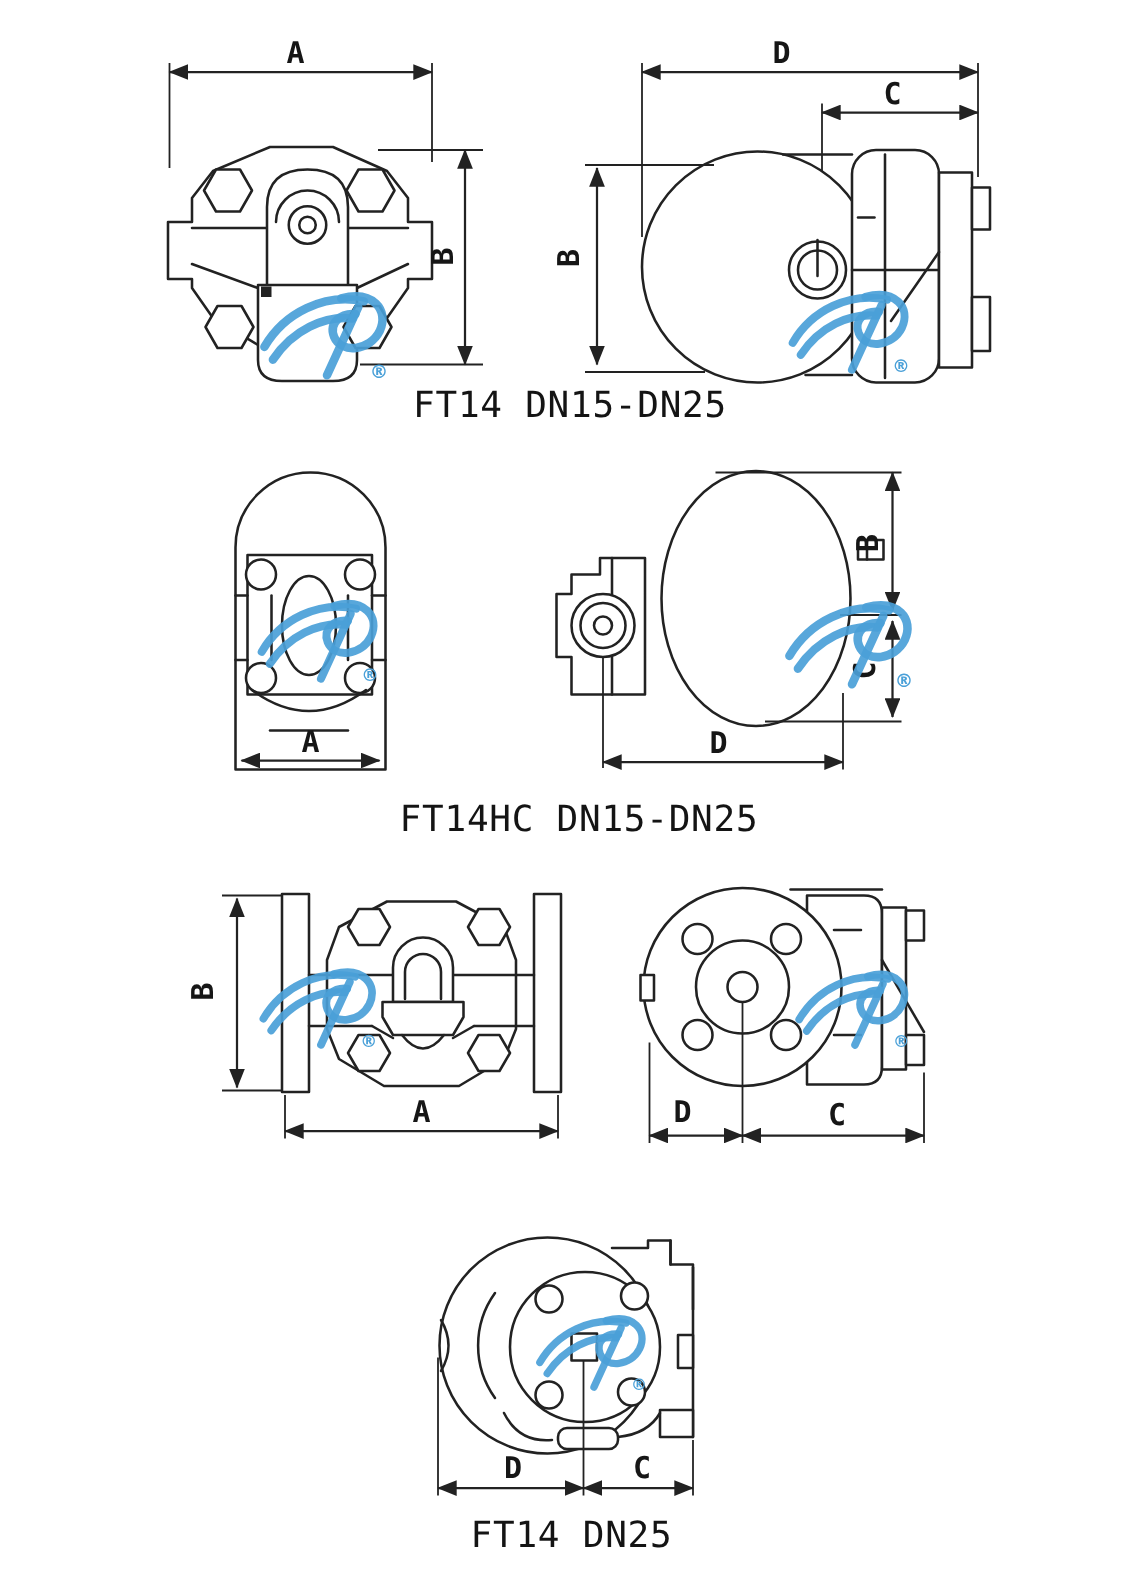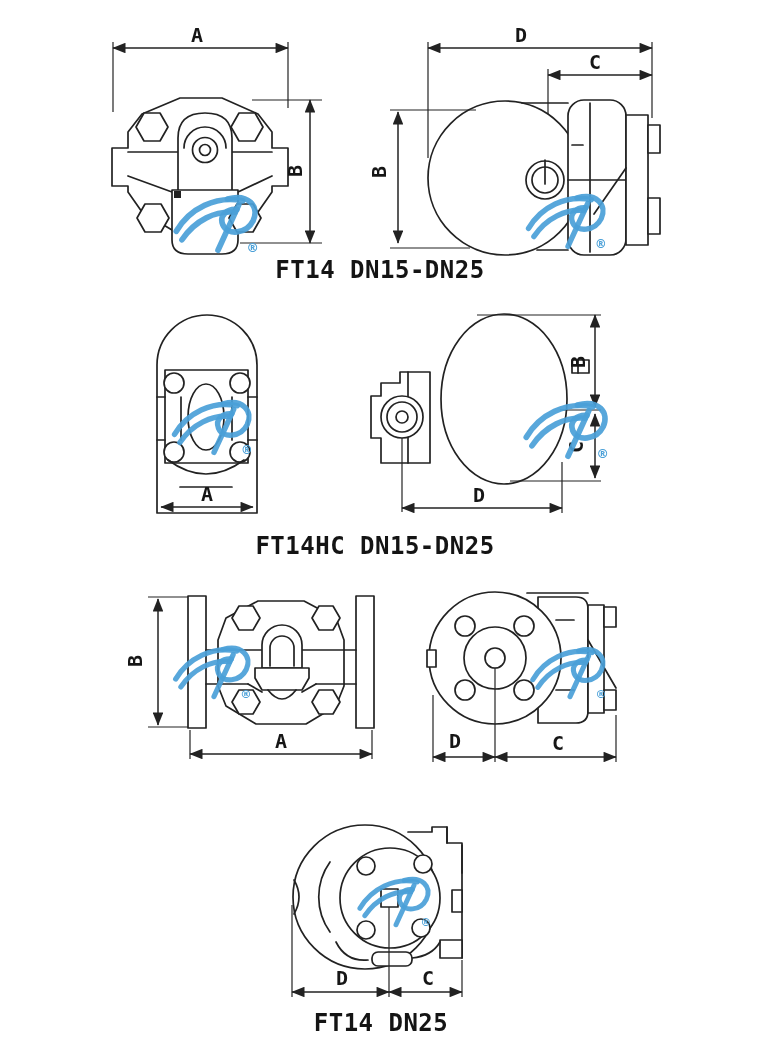--- a/index.html
+++ b/index.html
@@ -4,21 +4,21 @@
 <style>
   html,body{margin:0;padding:0;background:#fff;}
   #canvas{position:relative;width:760px;height:1059px;background:#ffffff;overflow:hidden;
           font-family:"DejaVu Sans Mono",monospace;}
   svg.drawing{position:absolute;overflow:visible;}
   .ln  {fill:none;stroke:#222;stroke-width:1.7;stroke-linejoin:round;stroke-linecap:round;}
   .lnf {fill:#fff;stroke:#222;stroke-width:1.7;stroke-linejoin:round;stroke-linecap:round;}
   .dim {fill:none;stroke:#222;stroke-width:1.5;}
   .ext {fill:none;stroke:#222;stroke-width:1.2;}
   .dimtxt{font-family:"DejaVu Sans Mono",monospace;font-size:20px;font-weight:700;fill:#161616;}
-  .caption{position:absolute;transform:translateX(-50%);font-size:24px;font-weight:700;
+  .caption{position:absolute;transform:translateX(-50%);font-size:24px;font-weight:400;
            color:#141414;letter-spacing:.5px;white-space:pre;}
   .wm{stroke:#4aa0d8;fill:none;stroke-width:6;stroke-linecap:round;opacity:.92;}
   .wmreg{font-family:"DejaVu Sans",sans-serif;font-size:13px;fill:#4aa0d8;font-weight:700;}
 </style>
 </head>
 <body>
 
 <div id="canvas">
 
   <svg width="0" height="0" style="position:absolute">
@@ -143,21 +143,21 @@
     <text class="dimtxt" x="585" y="362" text-anchor="middle" transform="rotate(-90 585 362)">B</text>
     <text class="dimtxt" x="583" y="447" text-anchor="middle" transform="rotate(-90 583 447)">C</text>
 
     <line class="ext" x1="402" y1="438" x2="402" y2="512"></line>
     <line class="ext" x1="562" y1="462" x2="562" y2="513"></line>
     <line class="dim" x1="402" y1="508" x2="562" y2="508" marker-start="url(#arw)" marker-end="url(#arw)"></line>
     <text class="dimtxt" x="479" y="502" text-anchor="middle">D</text>
     <use href="#logo" x="520" y="386" width="96" height="74"></use>
   </svg>
 
-  <div class="caption" style="left:375px;top:532px">FT14HC DN15-DN25</div>
+  <div class="caption" style="left:386px;top:532px">FT14HC DN15-DN25</div>
 
   <svg class="drawing" style="left:125px;top:585px;width:255px;height:190px" viewBox="125 585 255 190">
 
     <line class="ext" x1="148" y1="597" x2="190" y2="597"></line>
     <line class="ext" x1="148" y1="727" x2="190" y2="727"></line>
     <line class="dim" x1="158" y1="599" x2="158" y2="725" marker-start="url(#arw)" marker-end="url(#arw)"></line>
     <text class="dimtxt" x="142" y="661" text-anchor="middle" transform="rotate(-90 142 661)">B</text>
 
     <rect class="lnf" x="188" y="596" width="18" height="132"></rect>
     <rect class="lnf" x="356" y="596" width="18" height="132"></rect>

